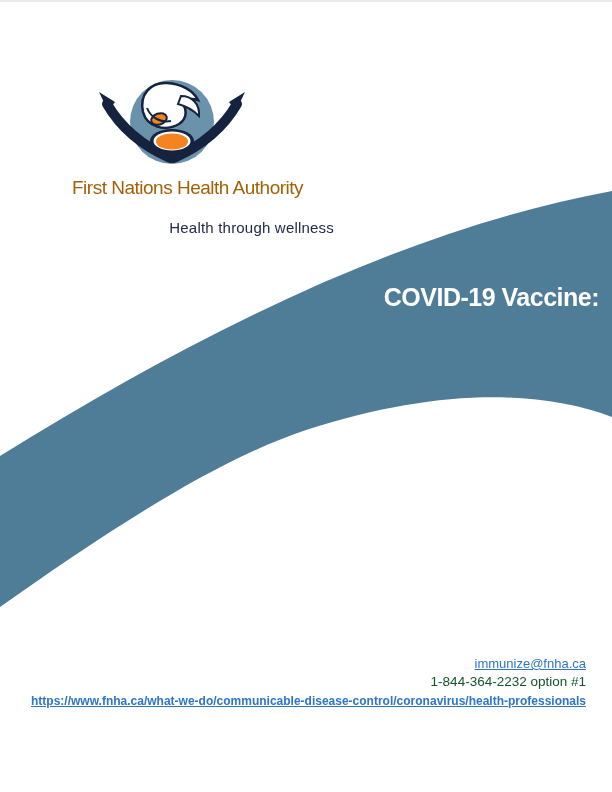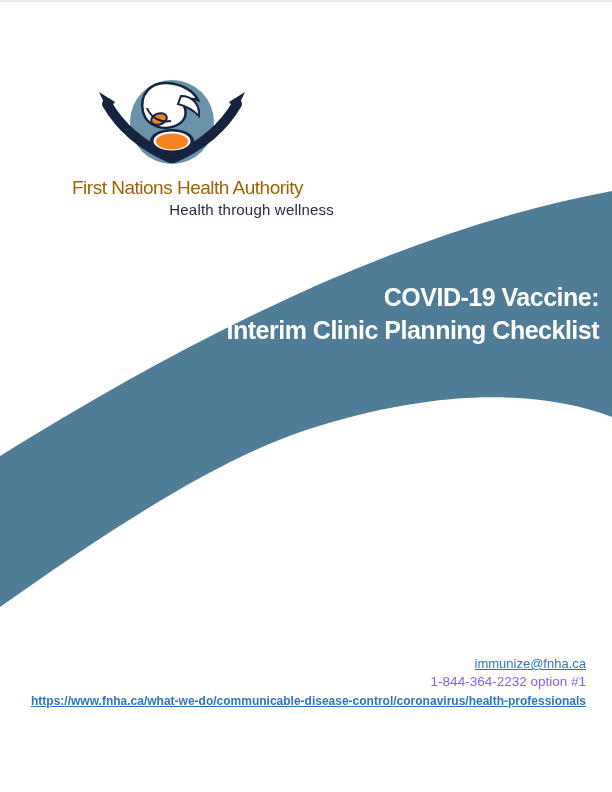--- a/index.html
+++ b/index.html
@@ -9,21 +9,21 @@
   }
   .top-line{position:absolute;top:0;left:0;right:0;height:2px;background:#ebebed;}
   .swoosh{position:absolute;top:0;left:0;width:612px;height:792px;display:block;}
   .logo{position:absolute;left:72px;top:70px;width:262px;}
   .emblem{display:block;margin-left:27px;width:146px;height:104px;}
   .org{
     margin-top:3px;font-size:19px;letter-spacing:-0.5px;white-space:nowrap;
     font-weight:400;
   }
   .tagline{
-    text-align:right;font-size:15px;letter-spacing:0.2px;margin-top:2px;white-space:nowrap;
+    text-align:right;font-size:15px;letter-spacing:0.2px;margin-top:20px;white-space:nowrap;
   }
   .title{
     position:absolute;top:281px;right:13px;text-align:right;
     font-weight:700;font-size:25px;line-height:33px;letter-spacing:-0.5px;white-space:nowrap;
   }
   .contact{
     position:absolute;top:654px;right:26px;text-align:right;line-height:18px;white-space:nowrap;
   }
   .contact .email{font-size:13px;text-decoration:underline;cursor:pointer;}
   .contact .phone{font-size:13.5px;}
@@ -60,22 +60,21 @@
       <ellipse cx="73" cy="71.5" rx="16" ry="8" fill="#F5831F"></ellipse>
 
       <polygon points="67,83 79,83 73,93" fill="#15233F"></polygon>
     </svg>
     <div class="org" style="color: #a16207;">First Nations Health Authority</div>
     <div class="tagline" style="color: rgb(35, 42, 76);">Health through wellness</div>
   </div>
 
   <div class="title" style="color: rgb(255, 255, 255);">
     <div>COVID-19 Vaccine:</div>
-    <div>Interim Clinic Planning Checklist</div>
   </div>
 
   <div class="contact">
     <div><span class="email" style="color: rgb(46, 117, 201);">immunize@fnha.ca</span></div>
-    <div class="phone" style="color: #8b5cf6;">1-844-364-2232 option #1</div>
+    <div class="phone" style="color: #14532d;">1-844-364-2232 option #1</div>
     <div><span class="url" style="color: rgb(46, 117, 201);">https://www.fnha.ca/what-we-do/communicable-disease-control/coronavirus/health-professionals</span></div>
   </div>
 
 </div>
 
 </body></html>

